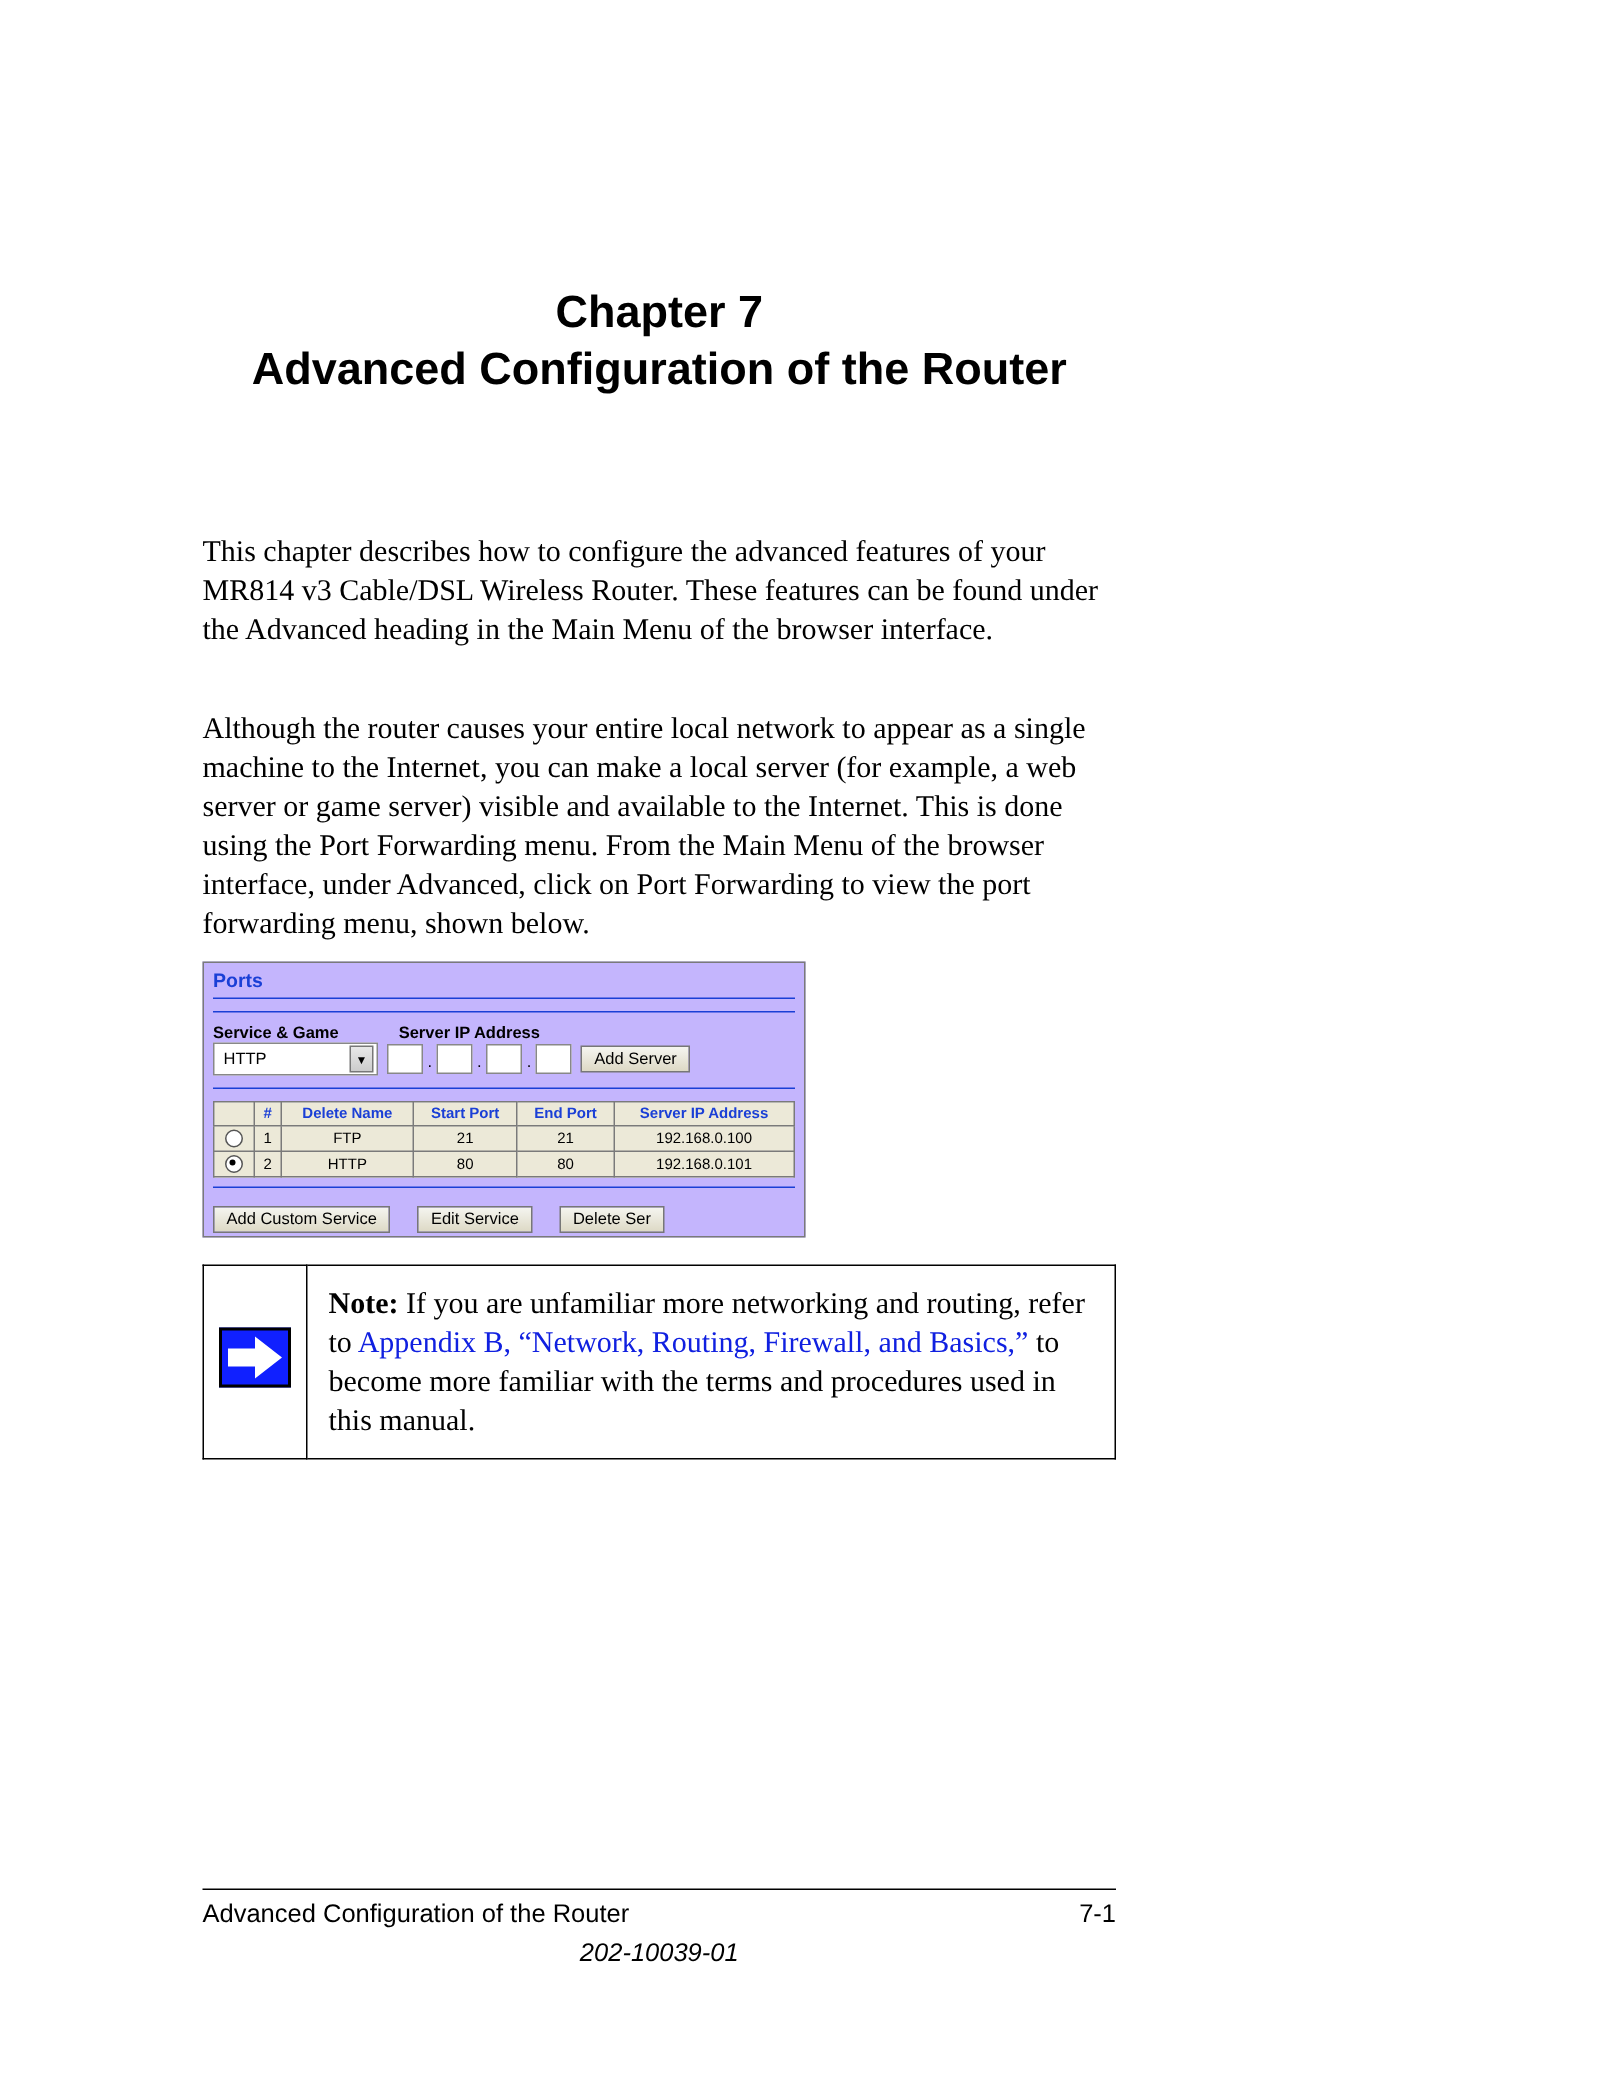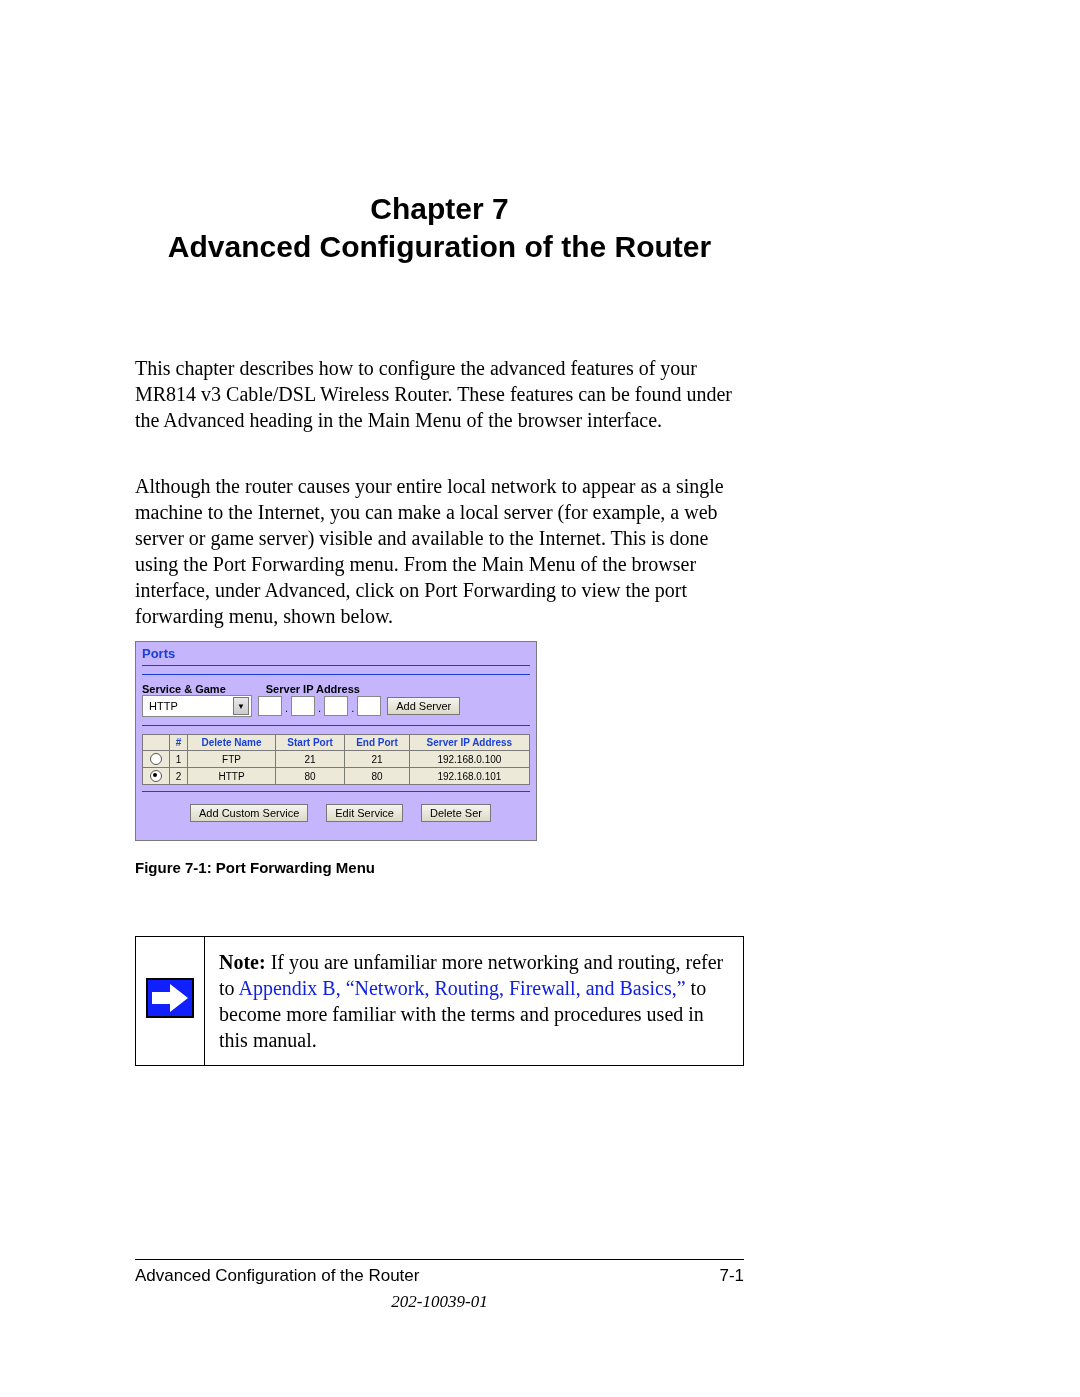--- a/index.html
+++ b/index.html
@@ -139,23 +139,22 @@
     width: 10px; height: 10px; border-radius: 50%;
     border: 1px solid #555; background: #fff;
     margin: 0 auto; display: block; position: relative;
   }
   .radio.checked::after {
     content: ""; position: absolute; top: 2px; left: 2px;
     width: 4px; height: 4px; border-radius: 50%; background: #000;
   }
   .ui-bottom {
     display: flex;
-    padding: 4px 6px 18px 6px;
+    padding: 4px 6px 2px 6px;
     gap: 18px;
-    margin-left: 48px;
   }
   .caption {
     font-family: Arial, Helvetica, sans-serif;
     font-weight: bold;
     font-size: 15px;
     margin-bottom: 60px;
   }
   
   .note-table {
     width: 100%;
@@ -194,21 +193,21 @@
   }
   .footer-row {
     display: flex;
     justify-content: space-between;
     font-family: Arial, Helvetica, sans-serif;
     font-size: 17px;
   }
   .footer-docnum {
     text-align: center;
     font-style: italic;
-    font-family: Liberation Serif, serif;
+    font-family: Liberation Sans, sans-serif;
     font-size: 17px;
     margin-top: 6px;
   }
 </style>
 </head>
 <body>
 
 <div class="page">
 
   <div class="chapter-heading">
@@ -287,21 +286,20 @@
 
     <hr class="ui-hr">
 
     <div class="ui-bottom">
       <button class="win-btn">Add Custom Service</button>
       <button class="win-btn">Edit Service</button>
       <button class="win-btn">Delete Ser</button>
     </div>
   </div>
 
-  <div class="caption">Figure 7-1:  Port Forwarding Menu</div>
 
   <table class="note-table">
     <tbody>
         <tr>
       <td class="icon-cell">
         <span class="arrow-icon">
           <svg viewBox="0 0 44 36">
                 <polygon points="4,12 22,12 22,4 40,18 22,32 22,24 4,24" fill="#ffffff"></polygon>
               </svg>
         </span>

